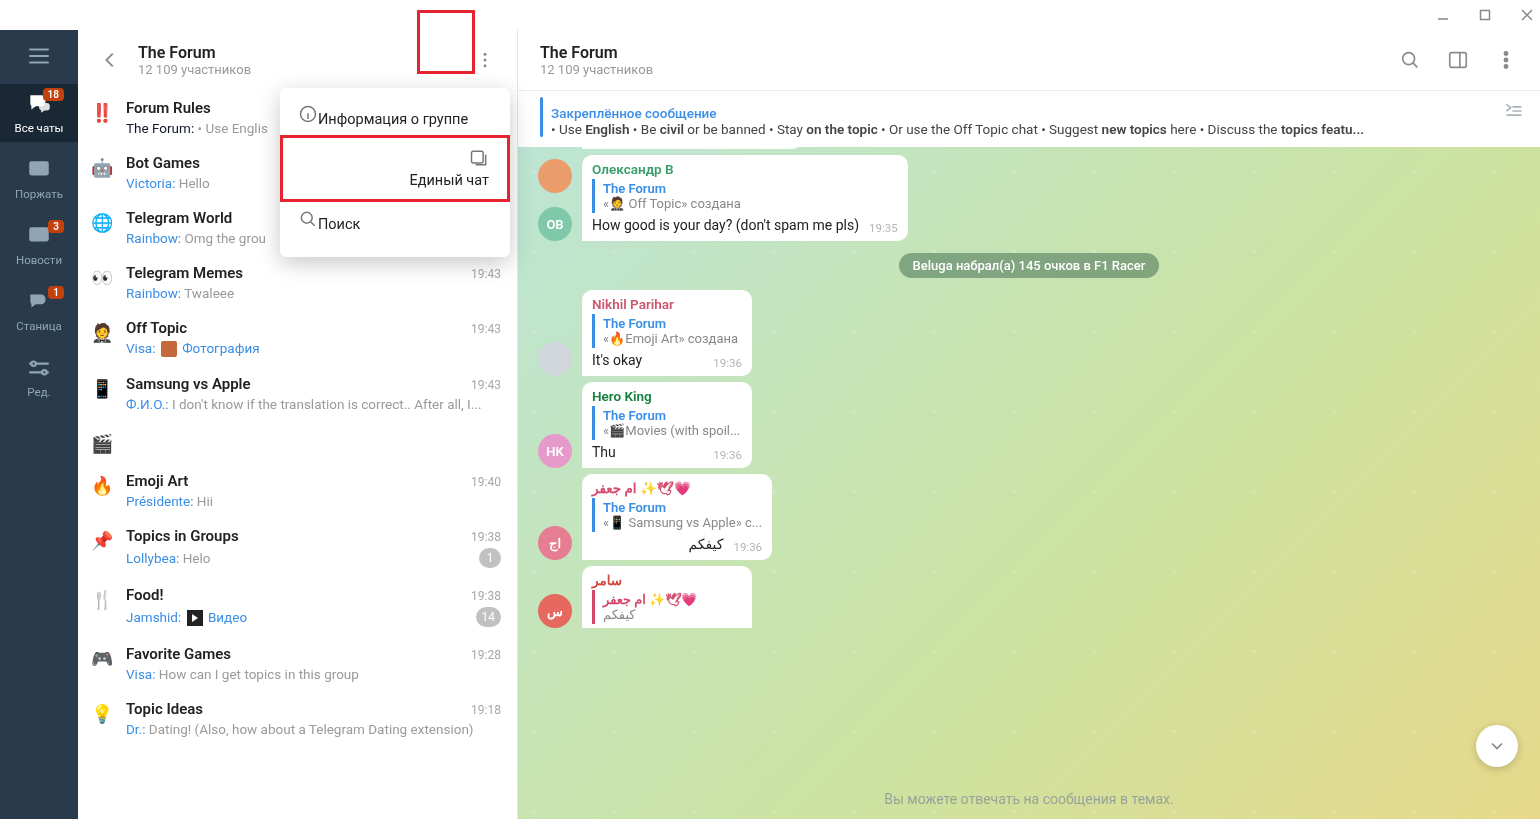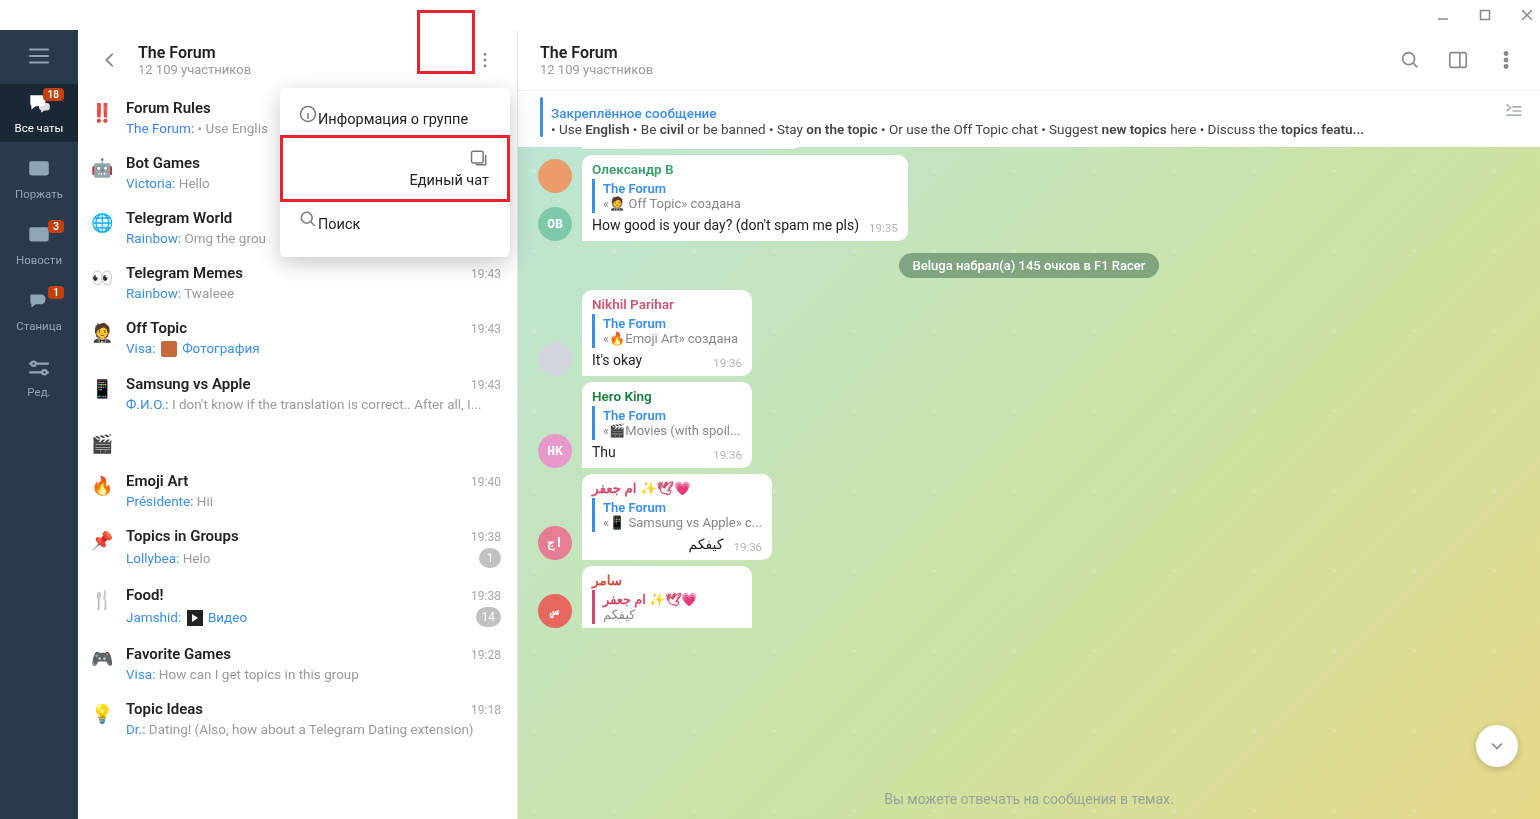--- a/index.html
+++ b/index.html
@@ -71,21 +71,21 @@
   .pinned-icon { color:#9aa; margin-left:10px; margin-top:4px;}
 
   
   .msgarea { flex:1; position:relative; overflow:hidden;
     background:
       radial-gradient(circle at 20% 30%, rgba(255,255,255,.15) 0 2px, transparent 2px) 0 0/80px 80px,
       linear-gradient(135deg, #bde5d4 0%, #cbe3a3 55%, #e7d98a 100%);
   }
   .msgs { position:absolute; top:0; left:0; right:0; padding:8px 20px 60px 20px; }
   .msgrow { display:flex; align-items:flex-end; gap:10px; margin:6px 0; }
-  .avatar { width:34px; height:34px; border-radius:50%; flex-shrink:0; display:flex; align-items:center; justify-content:center; color:#fff; font-size:13px; font-weight:600;font-family:Liberation Mono, monospace; }
+  .avatar { width:34px; height:34px; border-radius:50%; flex-shrink:0; display:flex; align-items:center; justify-content:center; color:#fff; font-size:13px; font-weight:600; }
   .bubble { background:#fff; border-radius:10px 10px 10px 0; padding:6px 10px 6px 10px; max-width:380px; position:relative; min-width:170px;}
   .bubble .author { font-size:13.5px; font-weight:600; margin-bottom:2px;}
   .bubble .reply { border-left:3px solid #3a8ee6; padding:2px 0 2px 8px; margin:2px 0 4px 0; }
   .bubble .reply .rtitle { color:#3a8ee6; font-size:13px; font-weight:600; }
   .bubble .reply .rtext { color:#888; font-size:13px; white-space:nowrap; overflow:hidden; text-overflow:ellipsis; max-width:260px;}
   .bubble .text { font-size:14px; color:#222; }
   .bubble .mtime { font-size:11.5px; color:#b4b4b4; float:right; margin-left:10px; margin-top:4px;}
   .servicemsg { display:flex; justify-content:center; margin:12px 0;}
   .servicemsg span { background:rgba(90,130,100,.65); color:#fff; font-size:13px; padding:5px 14px; border-radius:14px; font-weight:500;}
   .partial-avatar { width:34px; height:34px; border-radius:50%; background:#e96; overflow:hidden; margin-bottom:-44px; margin-left:0; border:none; flex-shrink:0;}
@@ -184,21 +184,21 @@
     </div>
 
     <div class="chatlist" id="chatlist">
         <div class="chatrow">
           <div class="ava">‼️</div>
           <div class="body">
             <div class="line1">
               <span class="name">Forum Rules</span>
             </div>
             <div class="line2">
-              <span class="preview"><span class="sender" style="color:#3b82f6">The Forum:</span><span> • Use Englis</span></span>
+              <span class="preview"><span class="sender" style="color:#0f172a">The Forum:</span><span> • Use Englis</span></span>
             </div>
           </div>
         </div>
         <div class="chatrow">
           <div class="ava">🤖</div>
           <div class="body">
             <div class="line1">
               <span class="name">Bot Games</span>
             </div>
             <div class="line2">

